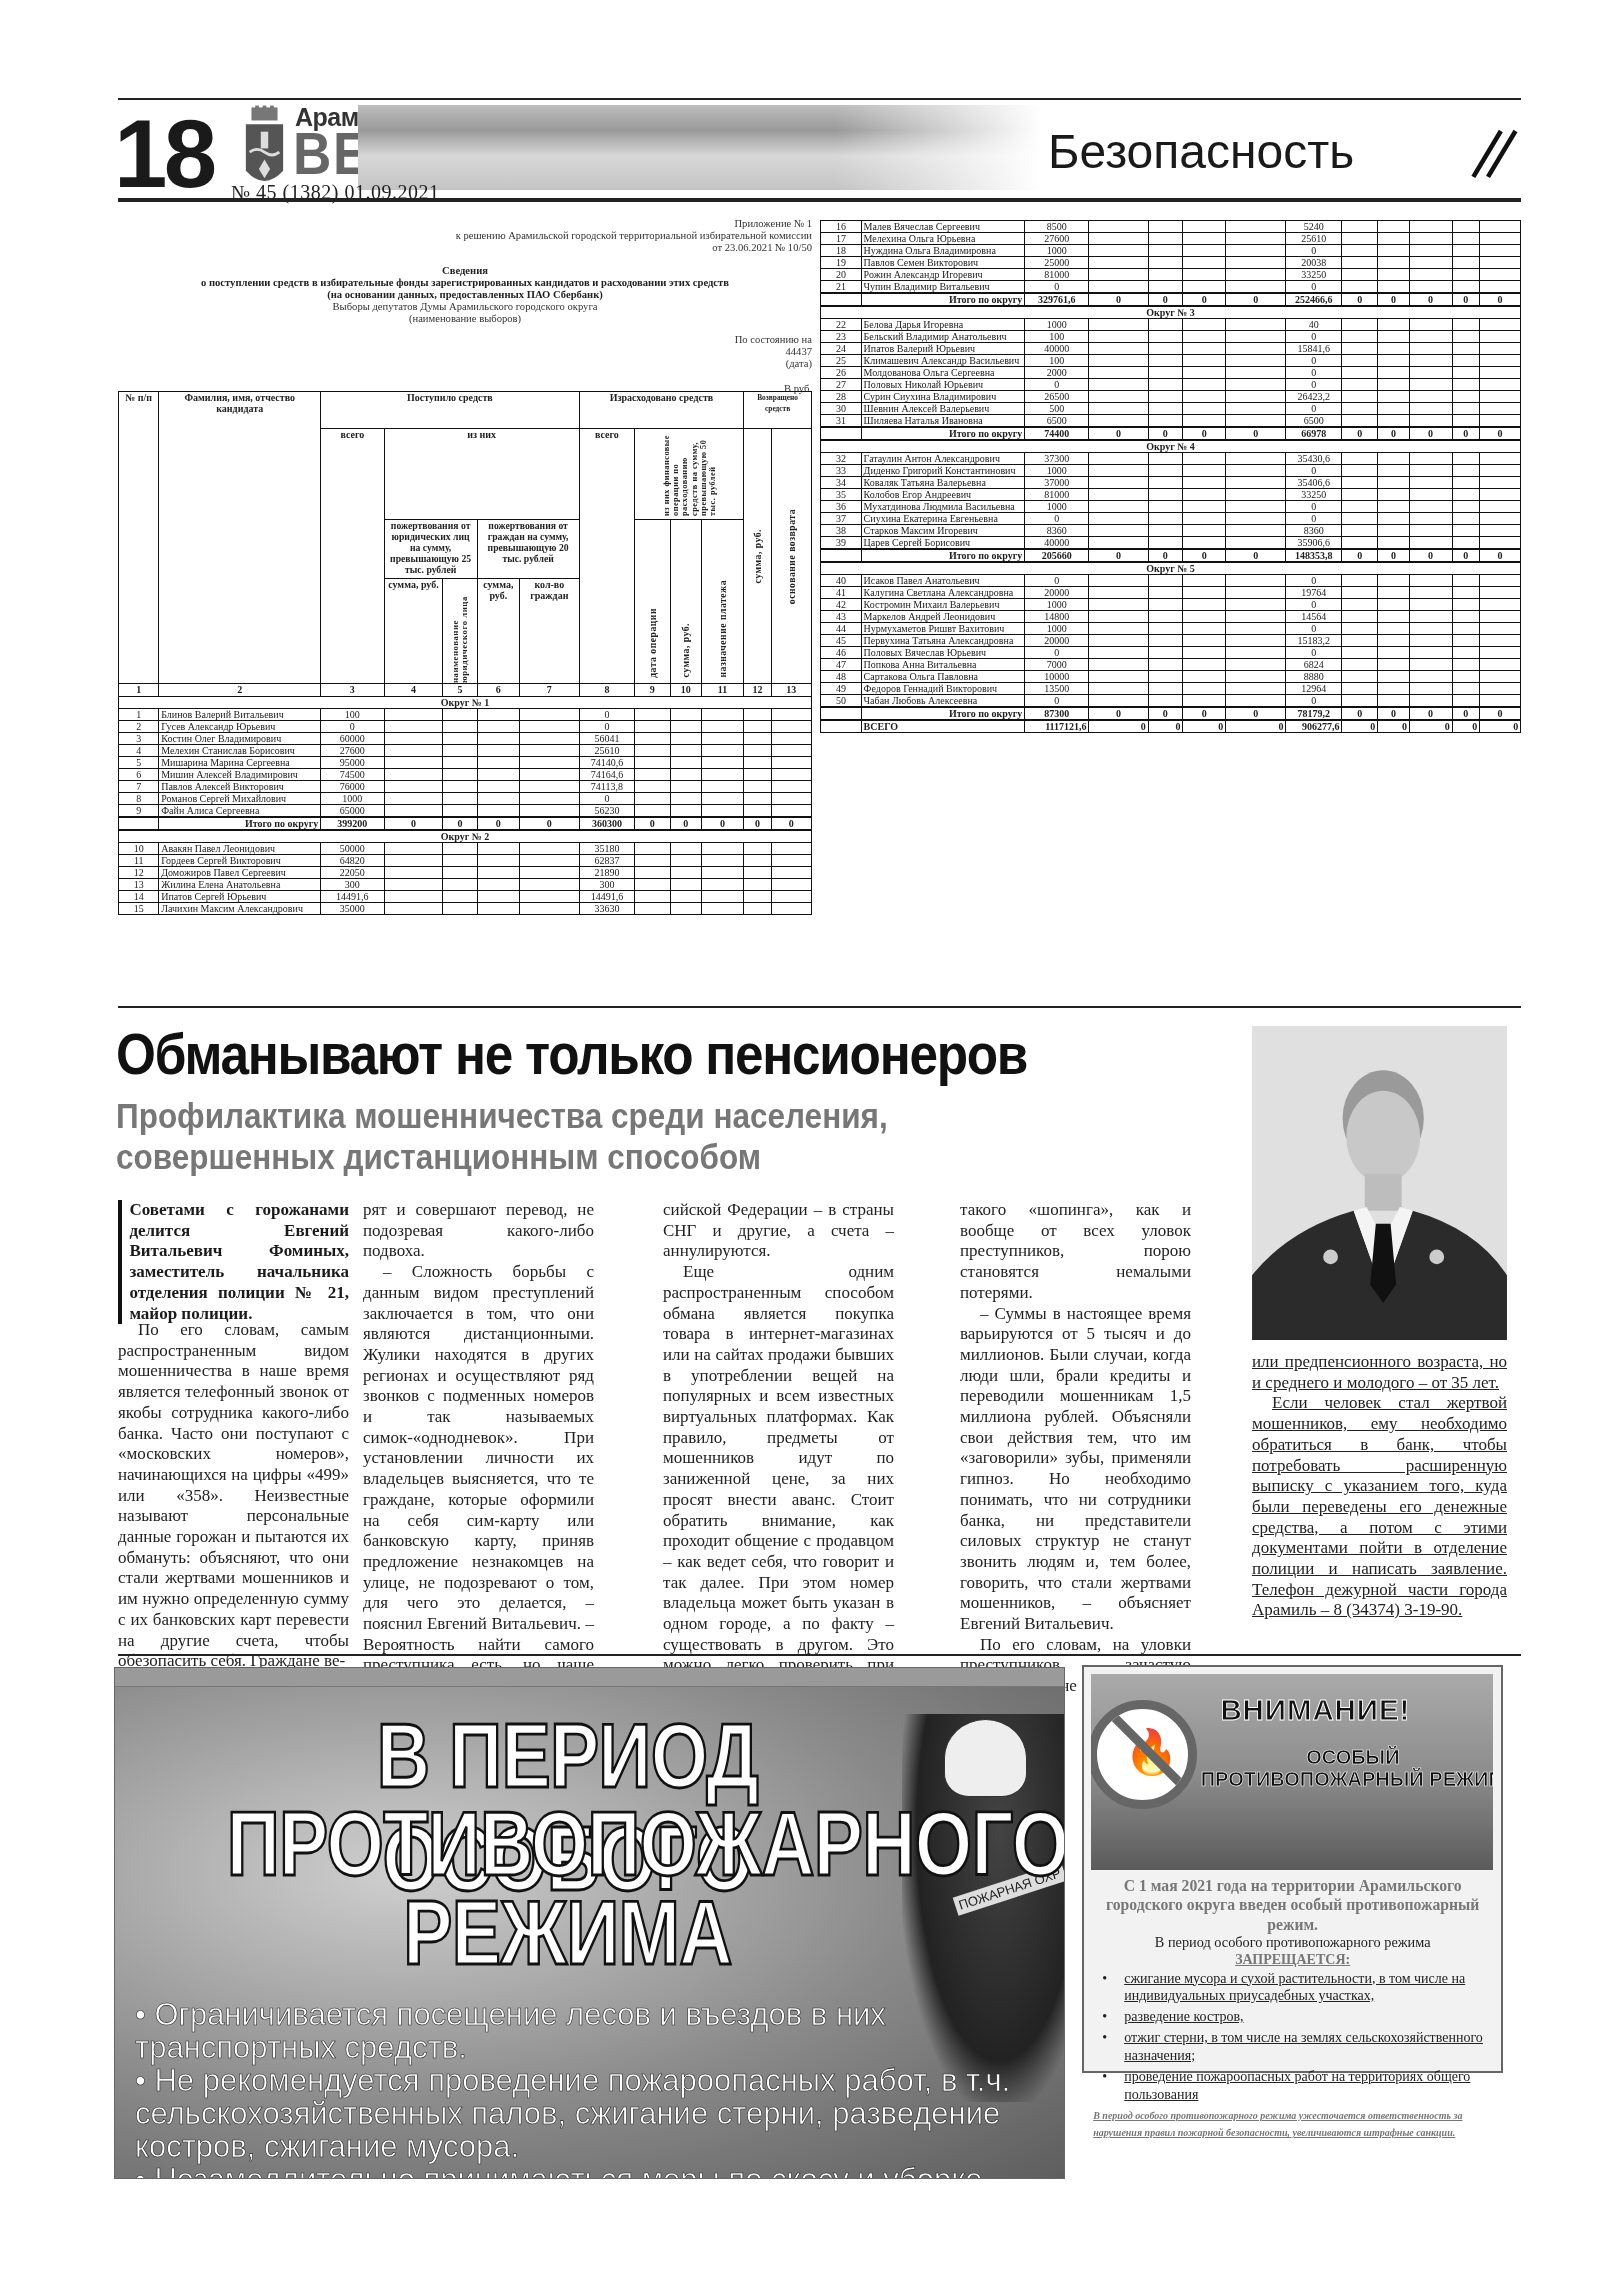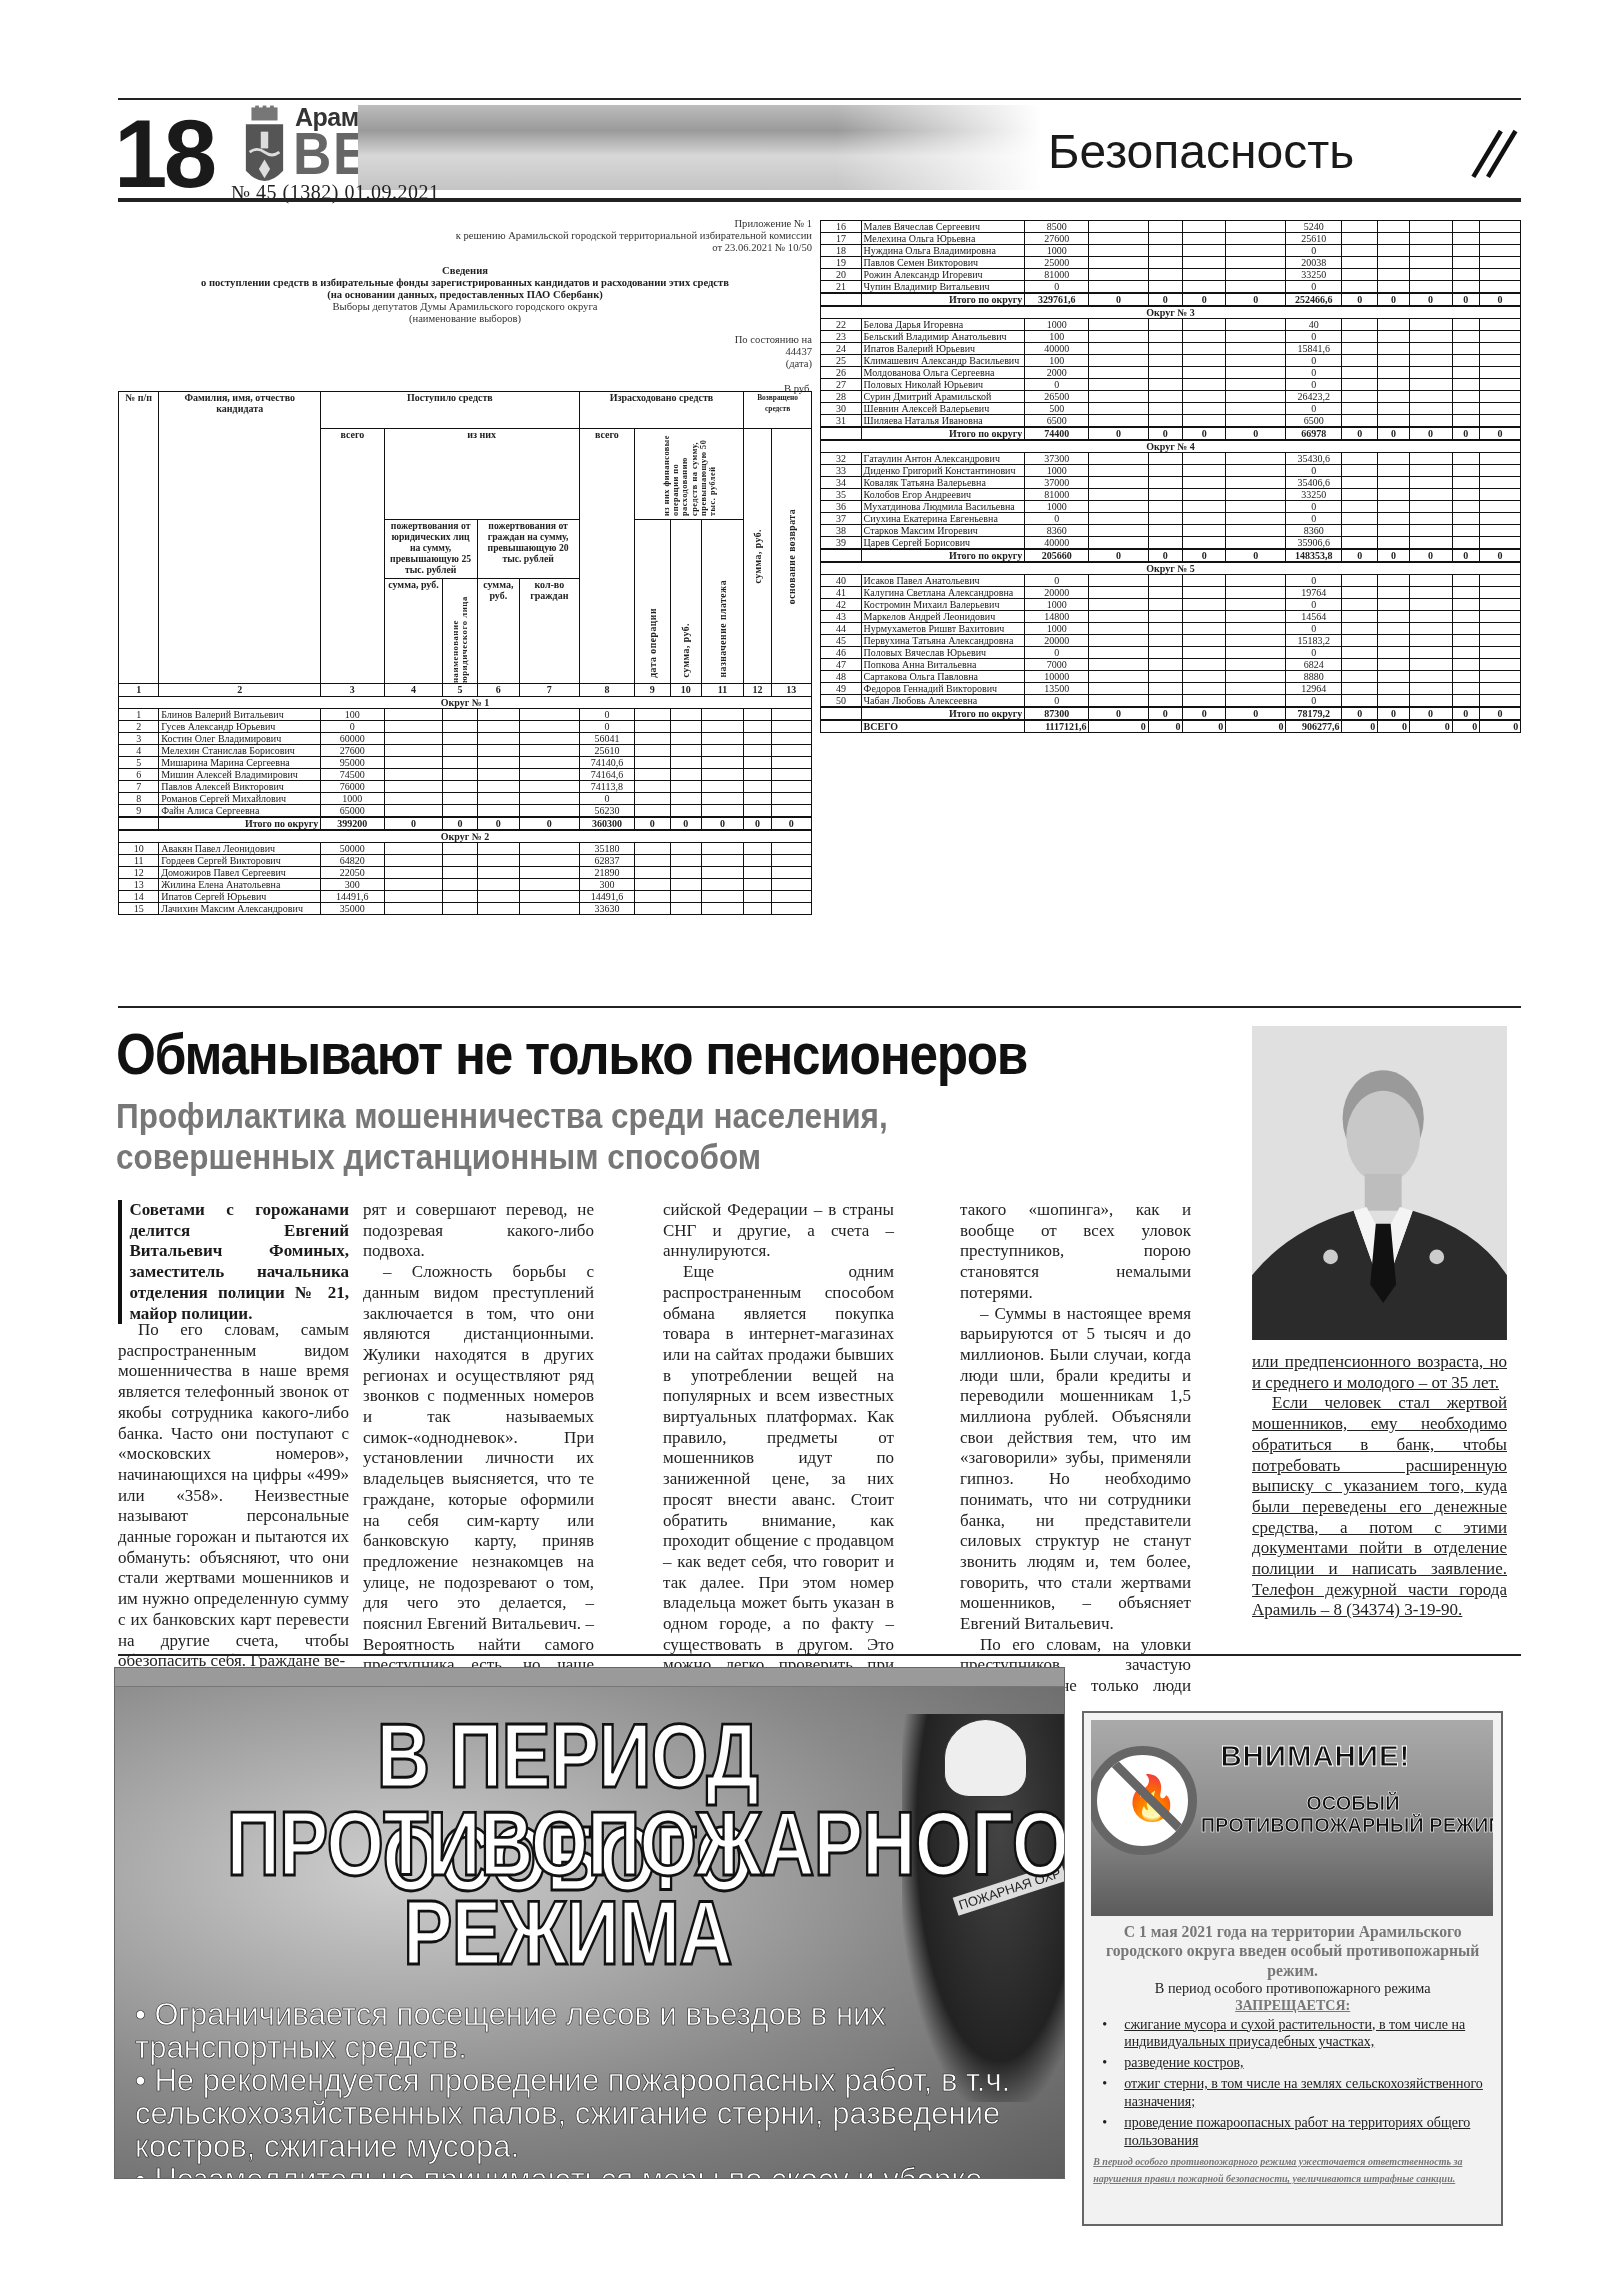--- a/index.html
+++ b/index.html
@@ -65,21 +65,21 @@
   .ad-left .b1 { top: 37px; font-size: 90px; left: 37px; }
   .ad-left .b2 { top: 125px; font-size: 90px; left: 37px; }
   .ad-left .b3 { top: 214px; font-size: 90px; left: 37px; }
   .ad-left ul { position: absolute; left: 20px; top: 330px; width: 904px; list-style: none; font-family: "Liberation Sans", sans-serif; color: #fff; font-size: 31px; line-height: 33px; -webkit-text-stroke: 0.6px #222; }
   .ad-left ul li::before { content: "• "; }
   .ad-left .fireman { position: absolute; right: 0; top: 46px; width: 162px; height: 388px; background: radial-gradient(ellipse at 60% 30%, #444 0%, #222 60%, rgba(0,0,0,0) 75%); }
   .ad-left .helmet { position: absolute; right: 37px; top: 51px; width: 83px; height: 78px; border-radius: 50% 50% 30% 30%; background: #eee; border: 1.8px solid #333; }
   .ad-left .tag { position: absolute; right: 0; top: 194px; background: #ddd; color: #222; font-family: "Liberation Sans", sans-serif; font-size: 13px; padding: 1.8px 3.7px; transform: rotate(-18deg); transform-origin: right; }
 
   
-  .ad-right { left: 1082px; top: 1711px; width: 421px; height: 515px; border: 2.8px solid #666; background: #f2f2f2; }
+  .ad-right { left: 1082px; top: 1665px; width: 421px; height: 408px; border: 2.8px solid #666; background: #f2f2f2; }
   .ad-right .img { position: absolute; left: 7.4px; top: 7.4px; width: 402px; height: 196px; background: linear-gradient(180deg,#aaa 0%,#8d8d8d 50%,#5b5b5b 100%); overflow: hidden; }
   .ad-right .noban { position: absolute; left: -3.7px; top: 26px; width: 109px; height: 109px; border-radius: 50%; background: #fff; border: 9.2px solid #666; overflow: hidden; }
   .ad-right .noban::after { content: ""; position: absolute; left: -9.2px; top: 42px; width: 129px; height: 9.2px; background: #666; transform: rotate(45deg); }
   .ad-right .flame { position: absolute; left: 28px; top: 16.6px; font-size: 44px; color: #222; }
   .ad-right .t1 { position: absolute; left: 129px; top: 18.5px; font-family: "Liberation Sans", sans-serif; font-weight: 700; font-size: 29.5px; color: #111; -webkit-text-stroke: 0.9px #fff; letter-spacing: 0.9px; }
   .ad-right .t2 { position: absolute; left: 109px; top: 72px; width: 305px; text-align: center; font-family: "Liberation Sans", sans-serif; font-weight: 700; font-size: 20px; line-height: 22px; color: #111; -webkit-text-stroke: 0.6px #fff; }
   .ad-right .body { position: absolute; left: 9.2px; top: 209px; width: 399px; font-family: "Liberation Serif", serif; }
   .ad-right .grey { color: #777; font-weight: 700; text-align: center; font-size: 15.7px; line-height: 19.4px; }
   .ad-right .norm { text-align: center; font-size: 14.3px; line-height: 17.5px; color: #222; }
   .ad-right .forbid { text-align: center; font-weight: 700; font-size: 14px; color: #777; text-decoration: underline; }
@@ -664,21 +664,21 @@
         <td></td>
         <td class="c">0</td>
         <td></td>
         <td></td>
         <td></td>
         <td></td>
         <td></td>
       </tr>
       <tr>
         <td class="n">28</td>
-        <td>Сурин Дмитрий Арамильской</td>
+        <td>Сурин Сиухина Владимирович</td>
         <td class="c">26500</td>
         <td></td>
         <td></td>
         <td></td>
         <td></td>
         <td class="c">26423,2</td>
         <td></td>
         <td></td>
         <td></td>
         <td></td>

